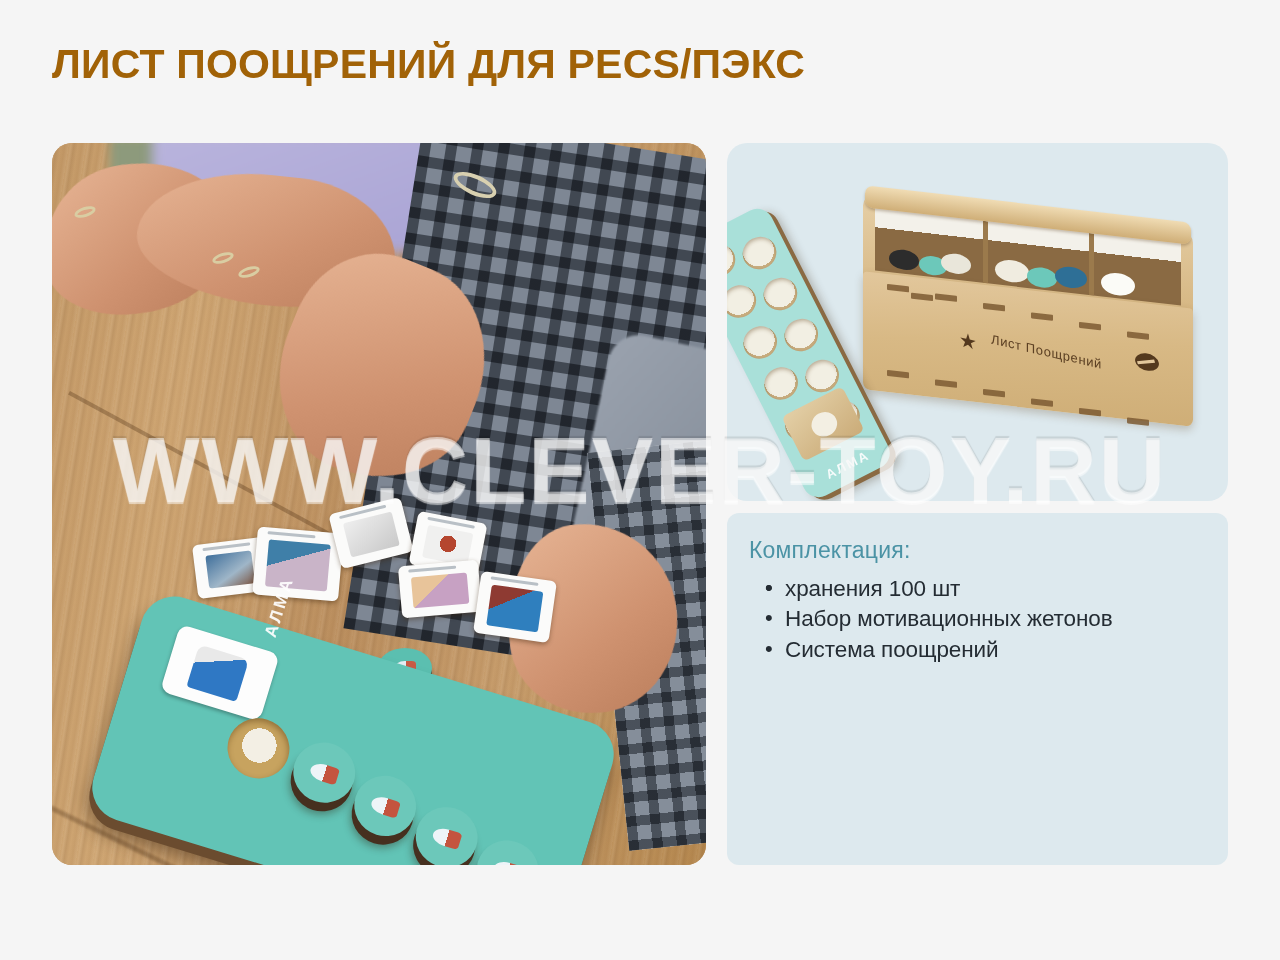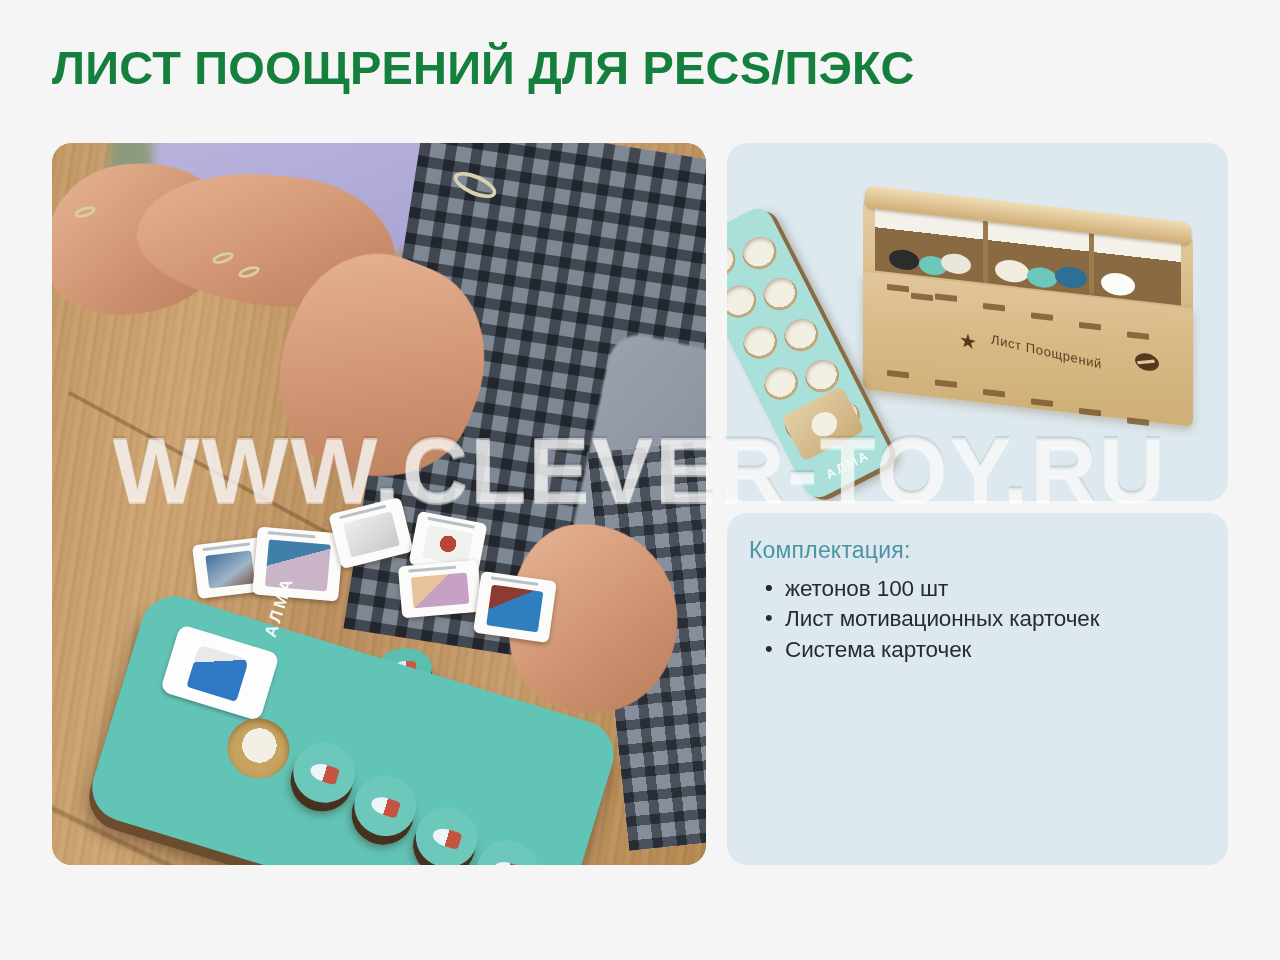--- a/index.html
+++ b/index.html
@@ -17,24 +17,24 @@
     position: relative;
   }
 
   .page { position: absolute; inset: 0; }
 
   
   .page-title {
     position: absolute;
     left: 52px;
     top: 42px;
-    font-size: 47px;
+    font-size: 41px;
     font-weight: bold;
     letter-spacing: 0.2px;
-    color: #15803d;
+    color: #a16207;
     white-space: nowrap;
     line-height: 1.1;
   }
 
   
   .photo-card {
     position: absolute;
     left: 52px;
     top: 143px;
     width: 654px;
@@ -408,21 +408,21 @@
   }
 
   
   .spec-panel {
     position: absolute;
     left: 727px;
     top: 513px;
     width: 501px;
     height: 352px;
     background: #dde9ee;
-    border-radius: 20px;
+    border-radius: 12px;
     padding: 24px 26px 0 22px;
   }
   .spec-heading {
     font-size: 23px;
     color: #4b93a5;
     margin-bottom: 10px;
     letter-spacing: .2px;
   }
   .spec-list { list-style: none; }
   .spec-list li {
@@ -587,28 +587,28 @@
   </div>
 
   <div class="spec-panel">
     <div class="spec-heading">Комплектация:</div>
     <ul class="spec-list">
       <li>
         <span class="bullet">•</span>
       </li>
       <li>
         <span class="bullet">•</span>
-        <span class="l2">жетонов 100 шт</span>
+        <span class="l2">хранения 100 шт</span>
       </li>
       <li>
         <span class="bullet">•</span>
-        <span>Лист мотивационных карточек</span>
+        <span>Набор мотивационных жетонов</span>
       </li>
       <li>
         <span class="bullet">•</span>
-        <span>Система карточек</span>
+        <span>Система поощрений</span>
       </li>
     </ul>
   </div>
 
   <div class="watermark">WWW.CLEVER-TOY.RU</div>
 
 </div>
 
 </body></html>

